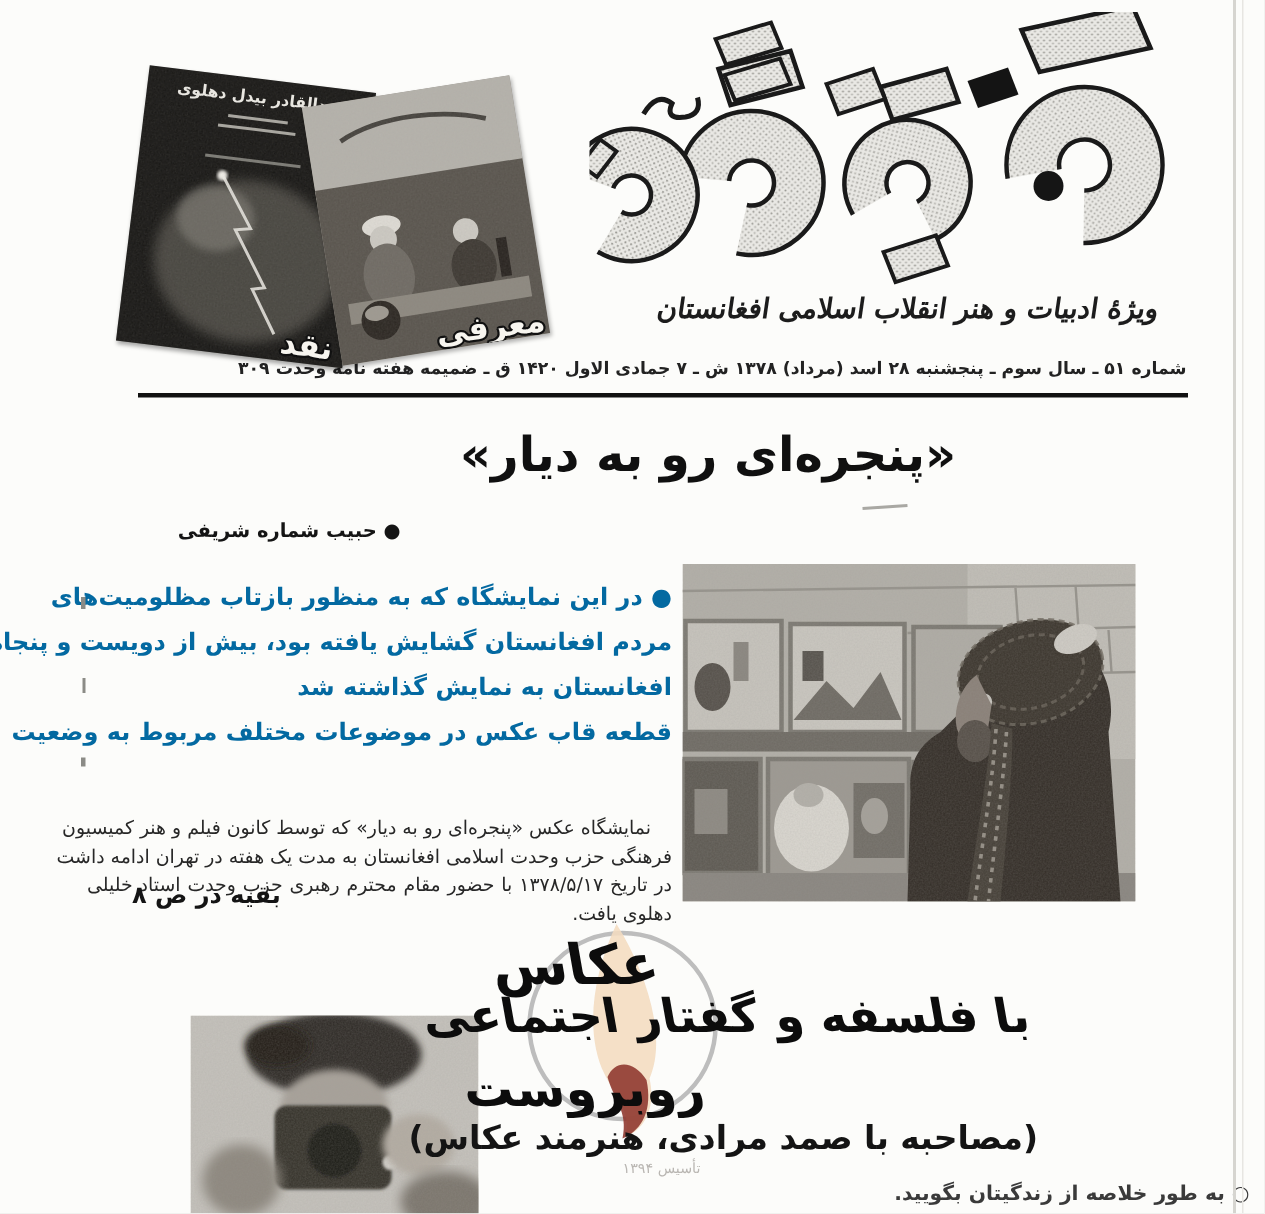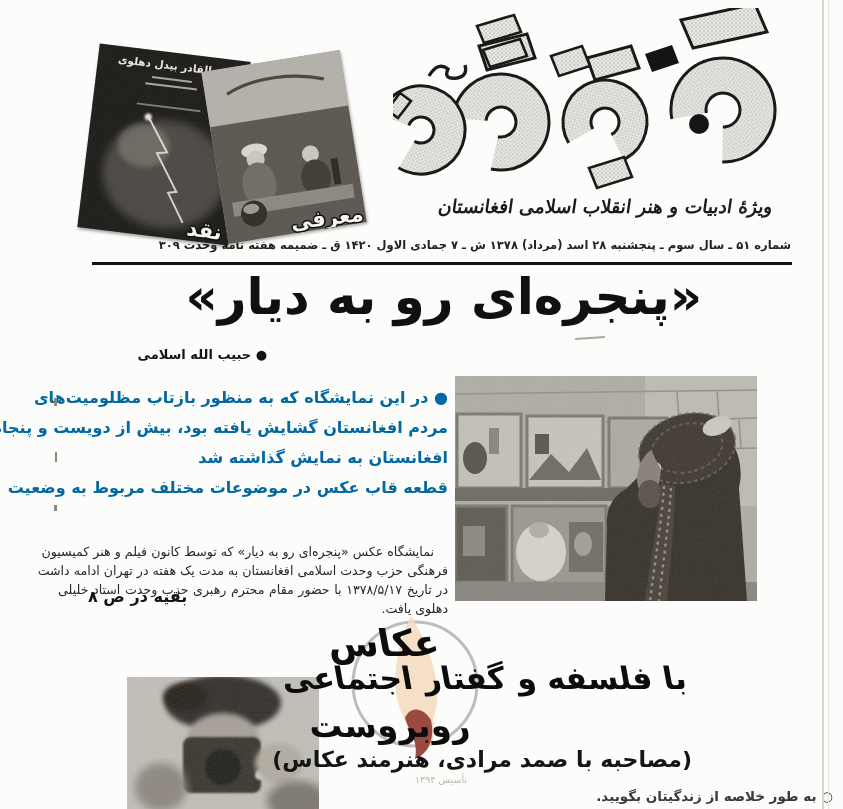--- a/index.html
+++ b/index.html
@@ -19,22 +19,22 @@
     white-space:nowrap;
   }
   .issue-line{
     top:238px;left:235px;width:556px;
     font-size:11.5px;font-weight:bold;color:#222;
     text-align:center;white-space:nowrap;letter-spacing:-0.2px;
   }
   .rule{top:262px;left:92px;width:700px;height:3px;background:#111;}
   
   .headline1{
-    top:268px;left:242px;width:460px;height:64px;
-    font-size:50px;font-weight:800;text-align:center;
+    top:284px;left:242px;width:460px;height:64px;
+    font-size:32px;font-weight:800;text-align:center;
     white-space:nowrap;letter-spacing:-1px;color:#101010;
   }
   .kicker1{
     top:334px;left:246px;width:292px;
     font-size:20px;font-weight:800;text-align:center;white-space:nowrap;
   }
   .byline{
     top:347px;right:576px;font-size:13px;font-weight:bold;white-space:nowrap;
   }
   .lead{top:388px;left:63px;width:385px;}
@@ -202,21 +202,21 @@
       <rect x="114" y="106" width="7" height="26" fill="#241f1b"></rect>
       <circle cx="30" cy="148" r="13" fill="#28231e"></circle>
       <ellipse cx="28" cy="143" rx="8" ry="5" fill="#9f9a91"></ellipse>
       <rect width="140" height="174" filter="url(#noiseF)" opacity=".38"></rect>
     </svg>
     <div class="cover-caption rtl" style="right:2px;bottom:-2px;transform:rotate(2deg);">معرفی</div>
   </div>
 
   <div class="abs headline1 rtl">«پنجره‌ای رو به دیار»</div>
   <div class="abs hl-dash"></div>
-  <div class="abs byline rtl">● حبیب الله اسلامی</div>
+  <div class="abs byline rtl">● حبیب شماره شریفی</div>
 
   <div class="abs lead rtl">
     <div class="ln">● در این نمایشگاه که به منظور بازتاب مظلومیت‌های</div>
     <div class="ln">مردم افغانستان گشایش یافته بود، بیش از دویست و پنجاه</div>
     <div class="ln last">افغانستان به نمایش گذاشته شد</div>
     <div class="ln">قطعه قاب عکس در موضوعات مختلف مربوط به وضعیت</div>
   </div>
 
   <div class="abs bodytext rtl">
     <div class="ln first">نمایشگاه عکس «پنجره‌ای رو به دیار» که توسط کانون فیلم و هنر کمیسیون</div>

